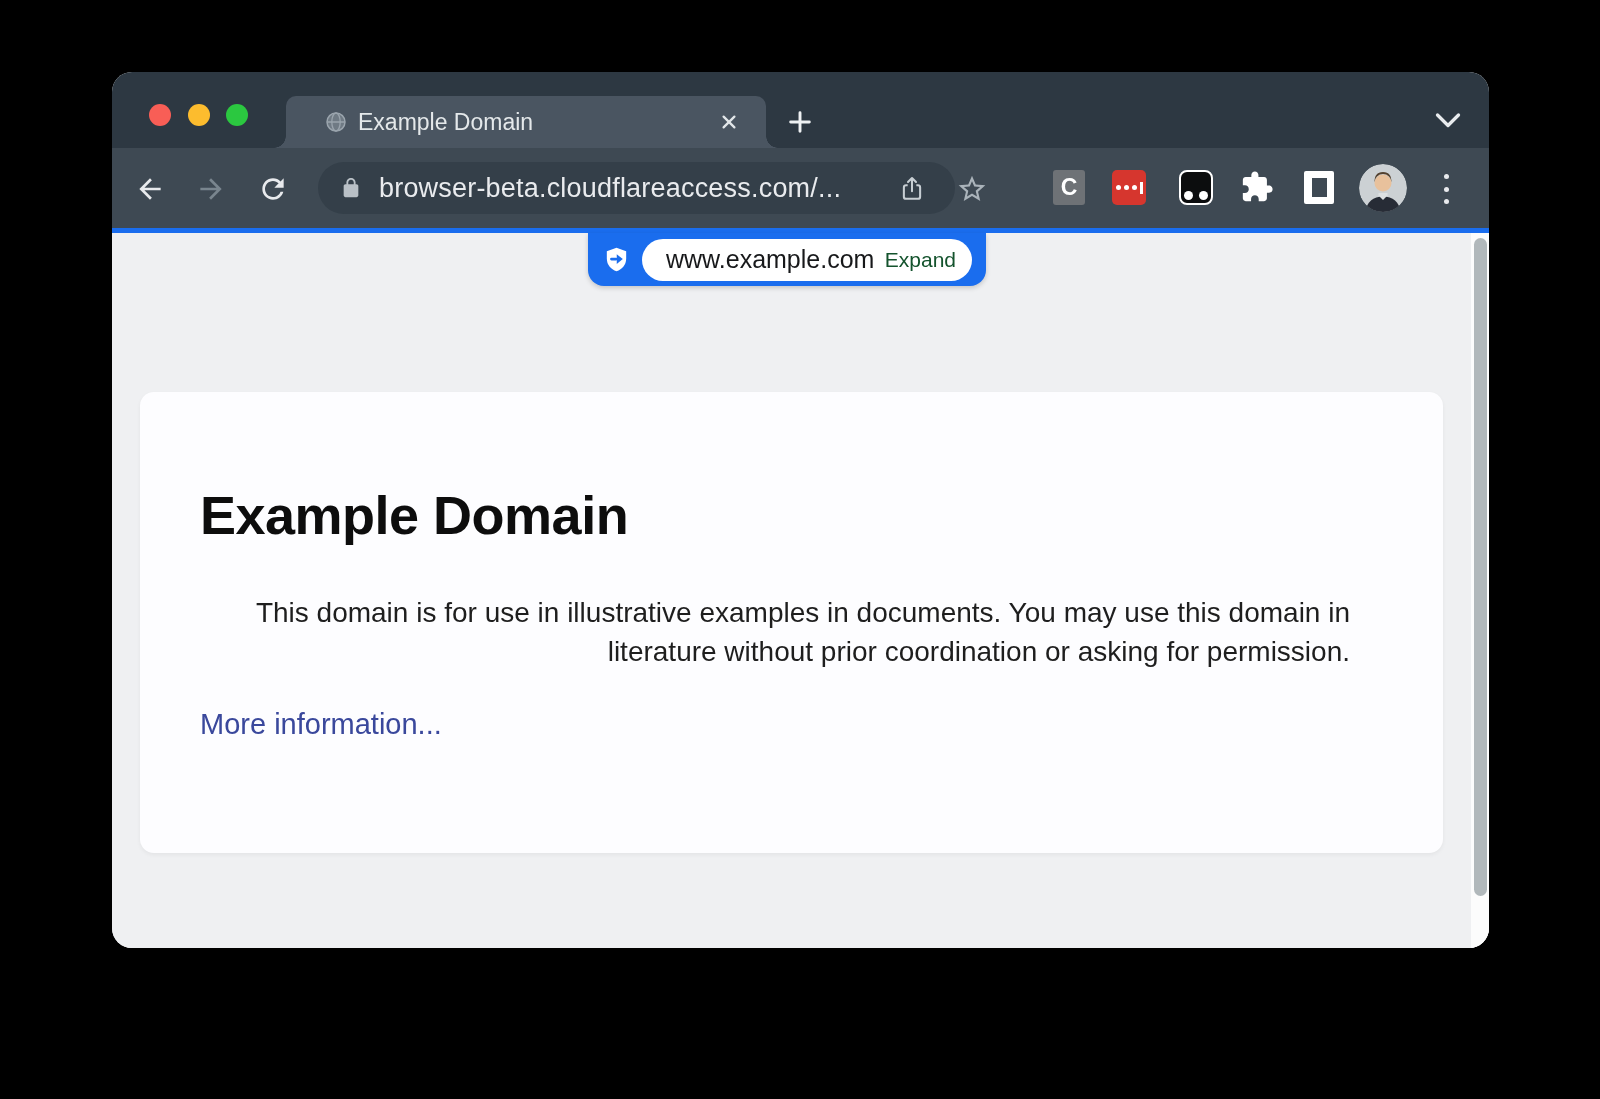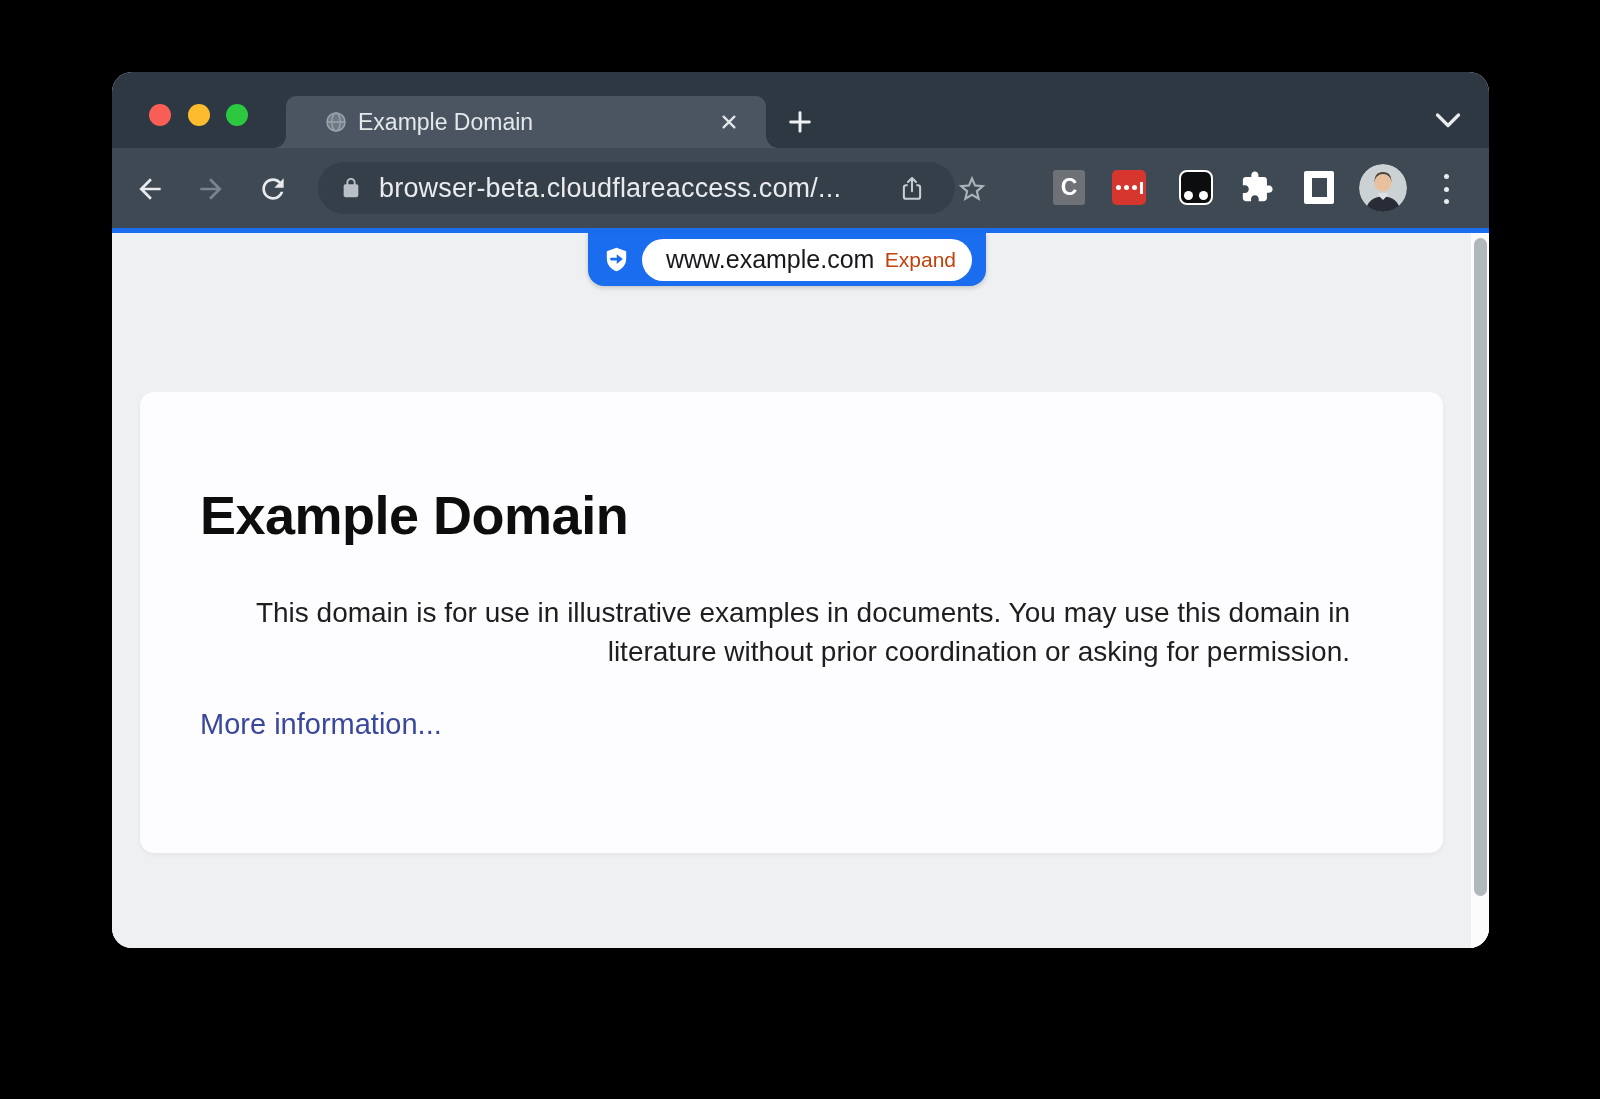--- a/index.html
+++ b/index.html
@@ -82,21 +82,21 @@
     position:absolute;left:476px;top:0;width:398px;height:53px;background:#1a6dee;
     border-radius:0 0 16px 16px;display:flex;align-items:center;
     box-shadow:0 2px 5px rgba(0,0,0,0.18);
   }
   .iso-pill .shield{margin-left:15px;width:27px;height:27px;flex:none;}
   .iso-inner{
     margin:0 14px 0 12px;height:42px;flex:1;background:#fff;border-radius:21px;
     display:flex;align-items:center;padding:0 16px 0 24px;box-sizing:border-box;
   }
   .iso-domain{font-size:25px;color:#17181a;flex:1;white-space:nowrap;}
-  .iso-expand{font-size:21px;color:#c2410c;white-space:nowrap;}
+  .iso-expand{font-size:21px;color:#14532d;white-space:nowrap;}
   
   .card{
     position:absolute;left:28px;top:159px;width:1303px;height:461px;background:#fdfdff;
     border-radius:14px;box-shadow:0 2px 4px rgba(0,0,0,0.05);
   }
   .card h1{
     position:absolute;left:60px;top:92px;margin:0;font-size:54px;font-weight:bold;
     color:#0d0d0d;letter-spacing:-0.5px;
   }
   .card p{

